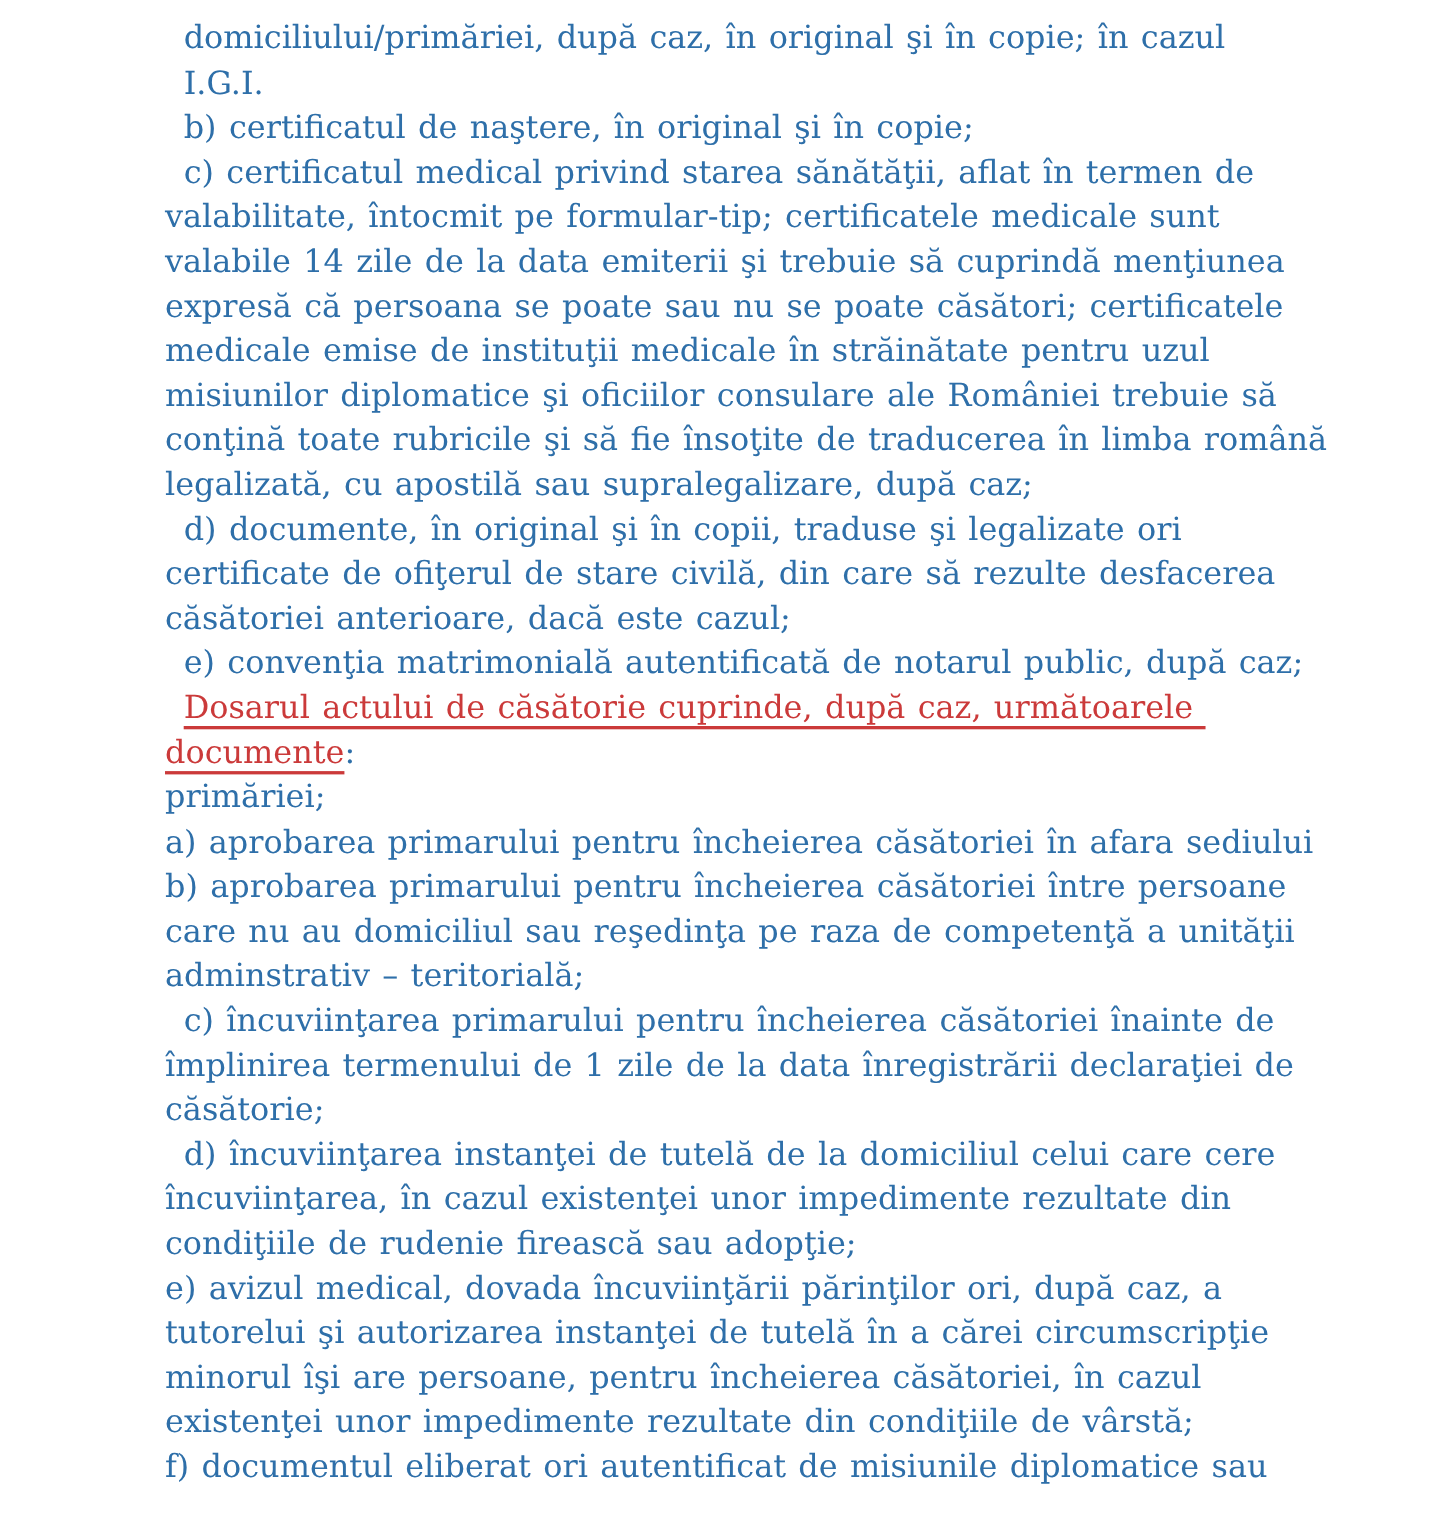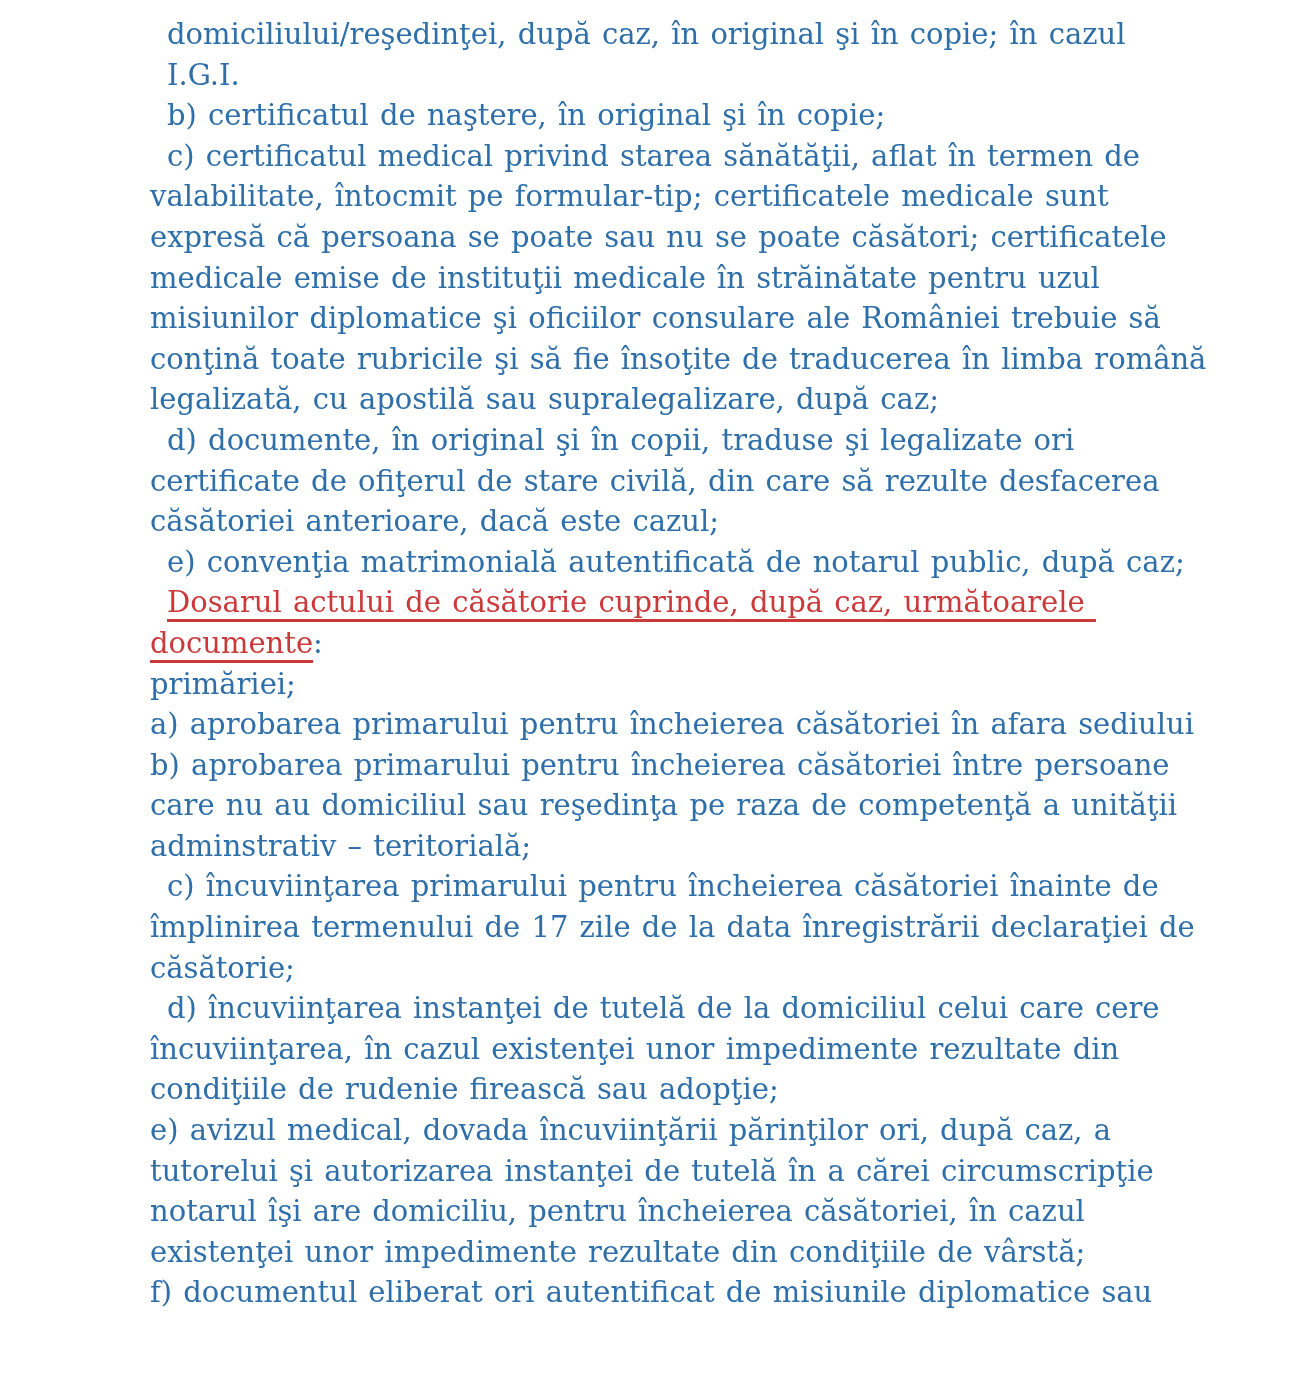--- a/index.html
+++ b/index.html
@@ -34,45 +34,46 @@
     text-decoration: underline;
     text-decoration-color: var(--red, #CB3A3A);
     text-decoration-thickness: 3px;
     text-underline-offset: 7px;
   }
 </style>
 </head>
 <body style="background: rgb(255, 255, 255);">
 
 <main class="doc" id="doc">
-    <div class="line indent"><span class="seg-blue">domiciliului/reşedinţei, după caz, în original şi în copie; în cazul</span></div>
+    <div class="line indent"><span class="seg-blue">domiciliului/primăriei, după caz, în original şi în copie; în cazul</span></div>
     <div class="line indent"><span class="seg-blue">I.G.I.</span></div>
     <div class="line indent"><span class="seg-blue">b) certificatul de naştere, în original şi în copie;</span></div>
     <div class="line indent"><span class="seg-blue">c) certificatul medical privind starea sănătăţii, aflat în termen de</span></div>
     <div class="line"><span class="seg-blue">valabilitate, întocmit pe formular-tip; certificatele medicale sunt</span></div>
+    <div class="line"><span class="seg-blue">valabile 14 zile de la data emiterii şi trebuie să cuprindă menţiunea</span></div>
     <div class="line"><span class="seg-blue">expresă că persoana se poate sau nu se poate căsători; certificatele</span></div>
     <div class="line"><span class="seg-blue">medicale emise de instituţii medicale în străinătate pentru uzul</span></div>
     <div class="line"><span class="seg-blue">misiunilor diplomatice şi oficiilor consulare ale României trebuie să</span></div>
     <div class="line"><span class="seg-blue">conţină toate rubricile şi să fie însoţite de traducerea în limba română</span></div>
     <div class="line"><span class="seg-blue">legalizată, cu apostilă sau supralegalizare, după caz;</span></div>
     <div class="line indent"><span class="seg-blue">d) documente, în original şi în copii, traduse şi legalizate ori</span></div>
     <div class="line"><span class="seg-blue">certificate de ofiţerul de stare civilă, din care să rezulte desfacerea</span></div>
     <div class="line"><span class="seg-blue">căsătoriei anterioare, dacă este cazul;</span></div>
     <div class="line indent"><span class="seg-blue">e) convenţia matrimonială autentificată de notarul public, după caz;</span></div>
     <div class="line indent"><span class="seg-red">Dosarul actului de căsătorie cuprinde, după caz, următoarele </span></div>
     <div class="line"><span class="seg-red">documente</span><span class="seg-blue">:</span></div>
     <div class="line"><span class="seg-blue">primăriei;</span></div>
     <div class="line"><span class="seg-blue">a) aprobarea primarului pentru încheierea căsătoriei în afara sediului</span></div>
     <div class="line"><span class="seg-blue">b) aprobarea primarului pentru încheierea căsătoriei între persoane</span></div>
     <div class="line"><span class="seg-blue">care nu au domiciliul sau reşedinţa pe raza de competenţă a unităţii</span></div>
     <div class="line"><span class="seg-blue">adminstrativ – teritorială;</span></div>
     <div class="line indent"><span class="seg-blue">c) încuviinţarea primarului pentru încheierea căsătoriei înainte de</span></div>
-    <div class="line"><span class="seg-blue">împlinirea termenului de 17 zile de la data înregistrării declaraţiei de</span></div>
+    <div class="line"><span class="seg-blue">împlinirea termenului de 1 zile de la data înregistrării declaraţiei de</span></div>
     <div class="line"><span class="seg-blue">căsătorie;</span></div>
     <div class="line indent"><span class="seg-blue">d) încuviinţarea instanţei de tutelă de la domiciliul celui care cere</span></div>
     <div class="line"><span class="seg-blue">încuviinţarea, în cazul existenţei unor impedimente rezultate din</span></div>
     <div class="line"><span class="seg-blue">condiţiile de rudenie firească sau adopţie;</span></div>
     <div class="line"><span class="seg-blue">e) avizul medical, dovada încuviinţării părinţilor ori, după caz, a</span></div>
     <div class="line"><span class="seg-blue">tutorelui şi autorizarea instanţei de tutelă în a cărei circumscripţie</span></div>
-    <div class="line"><span class="seg-blue">notarul îşi are domiciliu, pentru încheierea căsătoriei, în cazul</span></div>
+    <div class="line"><span class="seg-blue">minorul îşi are persoane, pentru încheierea căsătoriei, în cazul</span></div>
     <div class="line"><span class="seg-blue">existenţei unor impedimente rezultate din condiţiile de vârstă;</span></div>
     <div class="line"><span class="seg-blue">f) documentul eliberat ori autentificat de misiunile diplomatice sau</span></div>
   </main>
 
 </body></html>

